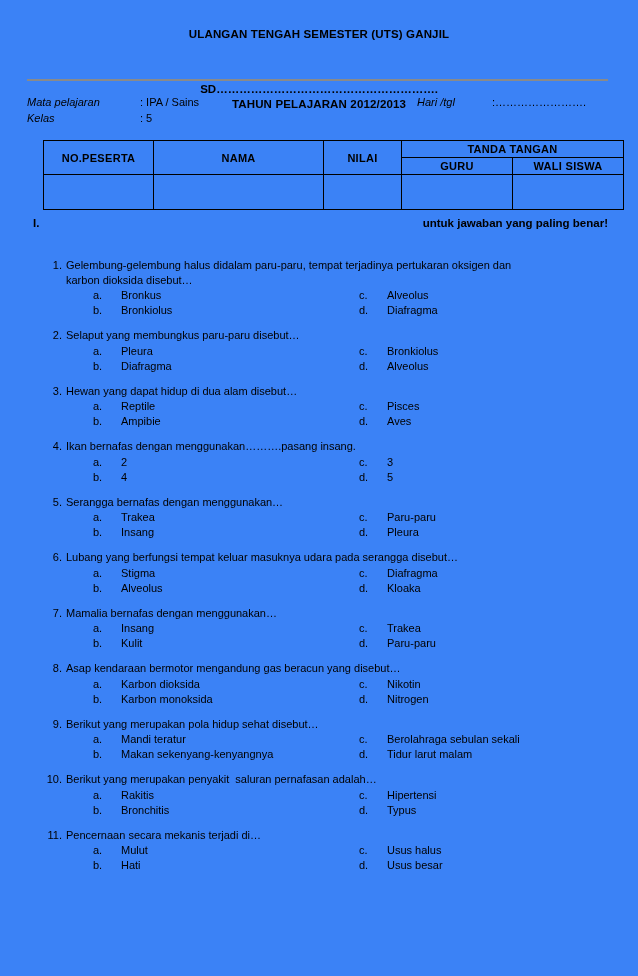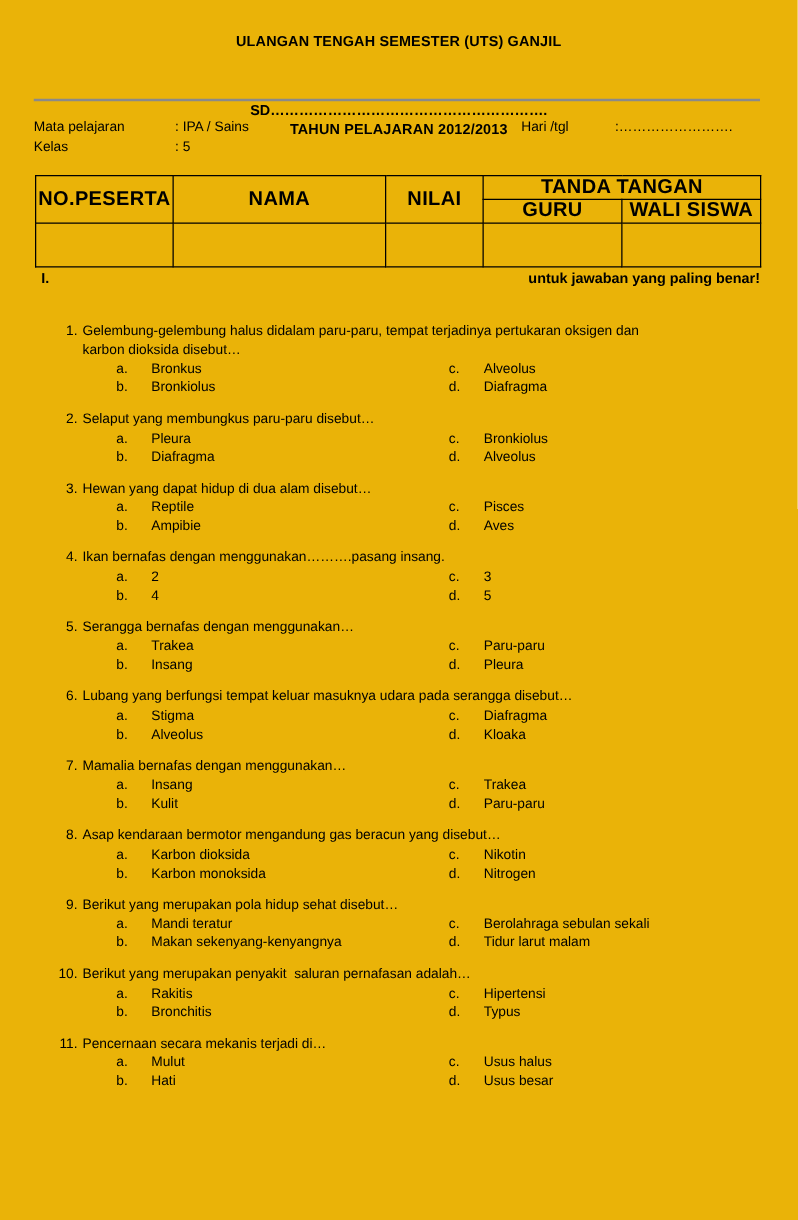--- a/index.html
+++ b/index.html
@@ -14,21 +14,21 @@
     font-family: "Liberation Sans", sans-serif;
     color: #000000;
     overflow: hidden;
   }
 
   .page {
     position: absolute;
     left: 0; top: 0;
     width: 638px;
     height: 976px;
-    background: #eab308;
+    background: #3b82f6;
   }
 
   
   .doc-header {
     padding-top: 27px;
     text-align: center;
   }
   .doc-header .hline {
     font-weight: bold;
     font-size: 11.5px;
@@ -66,33 +66,33 @@
   .meta-left {
     display: flex;
     width: 363px;
     flex: 0 0 363px;
   }
   .meta-right {
     display: flex;
     flex: 1 1 auto;
     padding-left: 27px;
   }
-  .meta-label { width: 113px; flex: 0 0 113px; }
+  .meta-label { width: 113px; flex: 0 0 113px; font-style: italic; }
   .meta-label.r { width: 75px; flex: 0 0 75px; }
   .meta-value { white-space: pre; }
 
   
   .id-table {
     position: absolute;
-    left: 28px;
+    left: 43px;
     top: 140px;
     width: 580px;
     border-collapse: collapse;
     table-layout: fixed;
-    font-size: 16px;
+    font-size: 11px;
   }
   .id-table td, .id-table th {
     border: 1px solid #000000;
     padding: 0;
     text-align: center;
     vertical-align: middle;
   }
   .id-table th {
     font-weight: bold;
     letter-spacing: 0.3px;

